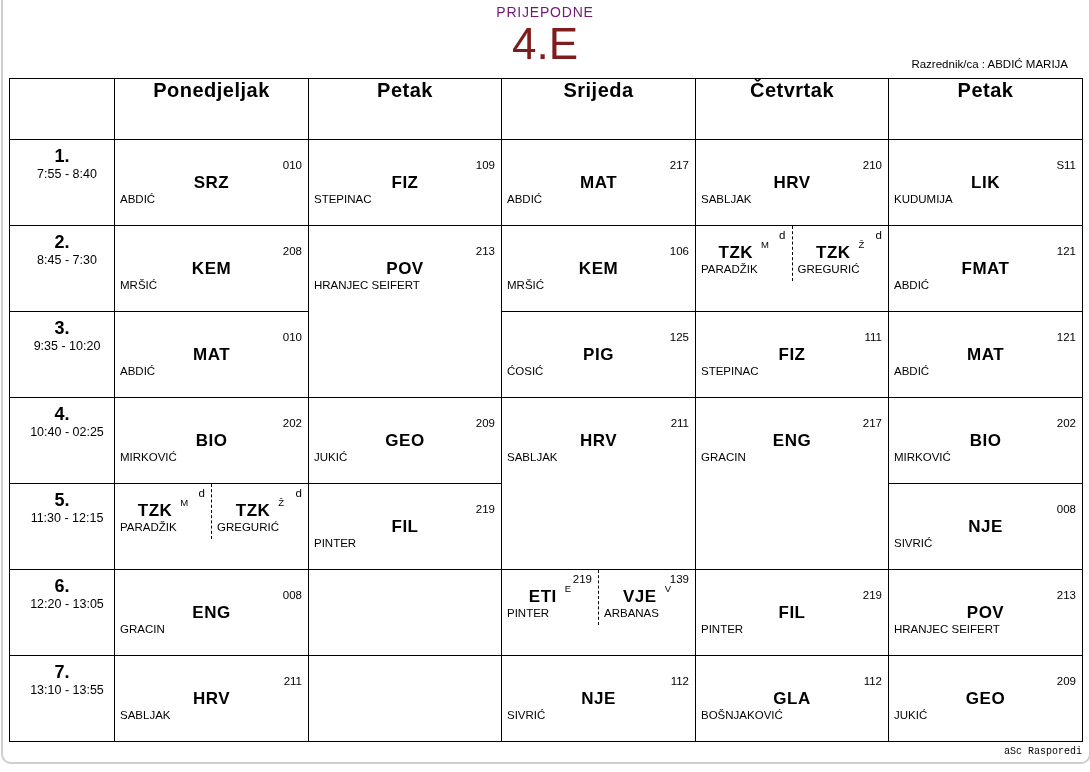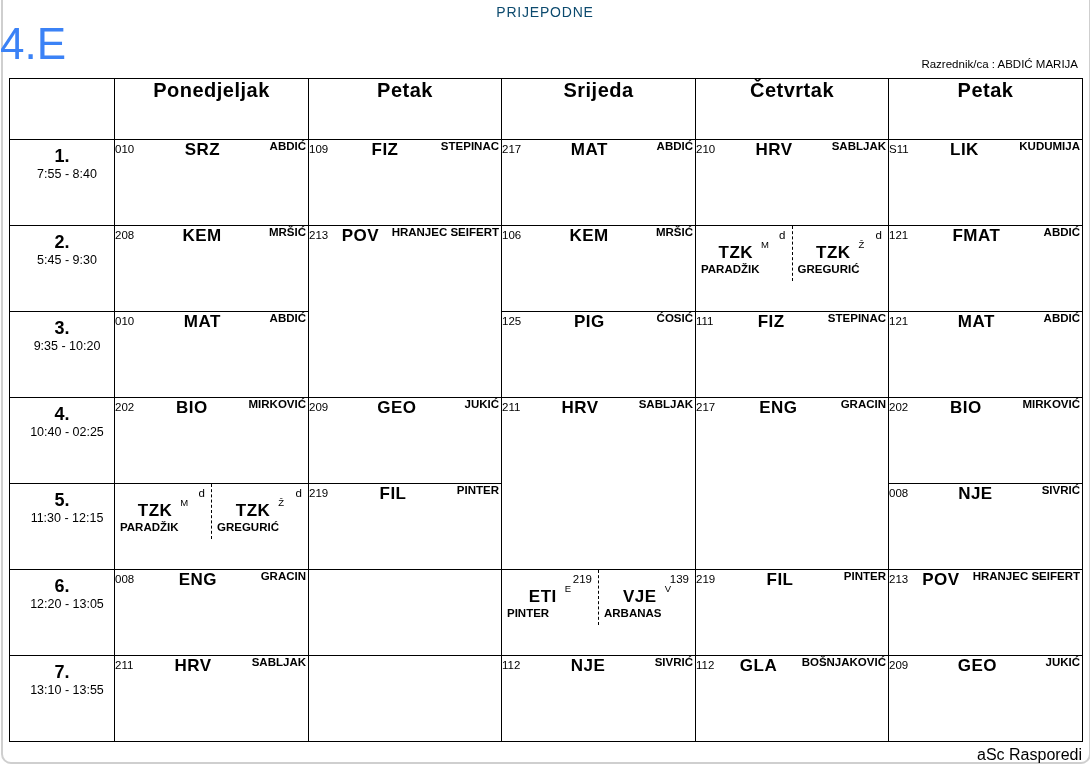--- a/index.html
+++ b/index.html
@@ -1,52 +1,52 @@
 <!DOCTYPE html>
 <html><head>
 <meta charset="utf-8">
 <style>
   html,body{margin:0;padding:0;background:#fff;}
   body{font-family:"Liberation Sans","DejaVu Sans",sans-serif;color:#000;}
   .page{position:relative;width:1090px;height:772px;background:#fff;overflow:hidden;}
   .frame{position:absolute;left:1px;top:-16px;width:1086px;height:776px;
          border:2px solid #cfcfcf;border-radius:10px;pointer-events:none;}
   .session-title{position:absolute;top:4px;left:0;width:100%;text-align:center;
-                 font-size:14px;letter-spacing:0.8px;color:#0c4a6e;}
-  .class-title{position:absolute;top:18px;left:0;width:100%;text-align:left;
-               font-size:44px;line-height:52px;color:#3b82f6;}
+                 font-size:14px;letter-spacing:0.8px;color:#701a75;}
+  .class-title{position:absolute;top:18px;left:0;width:100%;text-align:center;
+               font-size:44px;line-height:52px;color:#7f1d1d;}
   .school-line{position:absolute;left:10px;top:60px;font-size:11.5px;}
-  .homeroom-line{position:absolute;right:12px;top:58px;font-size:11.5px;}
+  .homeroom-line{position:absolute;right:22px;top:58px;font-size:11.5px;}
 
   table.tt{position:absolute;left:9px;top:78px;border-collapse:collapse;
            table-layout:fixed;width:1073px;border-radius:30px;}
   table.tt td,table.tt th{border:1.5px solid #000;padding:0;vertical-align:top;overflow:hidden;}
   tr.dayrow{height:61px;}
   tr.lessonrow{height:86px;}
   th.day{font-size:20px;font-weight:bold;letter-spacing:0.5px;text-align:center;vertical-align:middle;}
   th.corner{background:#fff;}
 
   .period-cell{display:flex;flex-direction:column;height:100%;align-items:center;}
   .pnum{flex:1;display:flex;align-items:center;justify-content:center;
         font-size:18px;font-weight:bold;padding-top:6px;}
   .ptime{font-size:12.5px;padding-bottom:5px;margin-left:10px;}
 
-  .cell{display:flex;height:100%;}
+  .cell{display:flex;flex-direction:column;height:100%;margin-top:16px;}
   .room{font-size:11.5px;text-align:right;padding:2px 6px 0 0;height:15px;line-height:14px;}
   .mid{flex:1;display:flex;justify-content:center;}
   .subj{font-size:17px;font-weight:bold;letter-spacing:0.5px;}
   .grp{font-size:9.5px;margin-left:8px;transform:translateY(-4px);}
-  .teacher{font-size:11.5px;text-align:left;padding:0 2px 3px 5px;height:15px;line-height:13px;white-space:nowrap;font-weight:bold;}
+  .teacher{font-size:11.5px;text-align:left;padding:0 2px 3px 5px;height:15px;line-height:13px;white-space:nowrap;}
 
   .split{display:flex;height:100%;}
   .half{flex:1;display:flex;flex-direction:column;min-width:0;}
   .half + .half{border-left:1.5px dashed #000;}
 
   .footer-left{position:absolute;left:10px;top:776px;font-size:16px;}
-  .footer-right{position:absolute;right:8px;top:746px;font-size:16px;}
+  .footer-right{position:absolute;right:8px;top:746px;font-size:10px;font-family:Liberation Mono, monospace;}
 </style>
 </head>
 <body>
 
 <div class="page">
   <div class="frame"></div>
 
   <div class="session-title">PRIJEPODNE</div>
   <div class="class-title">4.E</div>
   <div class="homeroom-line">Razrednik/ca : ABDIĆ MARIJA</div>
@@ -122,21 +122,21 @@
               </div>
         <div class="teacher">KUDUMIJA</div>
       </div>
           </td>
     </tr>
 
     <tr class="lessonrow">
       <td>
         <div class="period-cell">
           <div class="pnum">2.</div>
-          <div class="ptime">5:45 - 9:30</div>
+          <div class="ptime">8:45 - 7:30</div>
         </div>
       </td>
       <td>
             <div class="cell">
         <div class="room">208</div>
         <div class="mid">
                 <span class="subj">KEM</span>
               </div>
         <div class="teacher">MRŠIĆ</div>
       </div>

